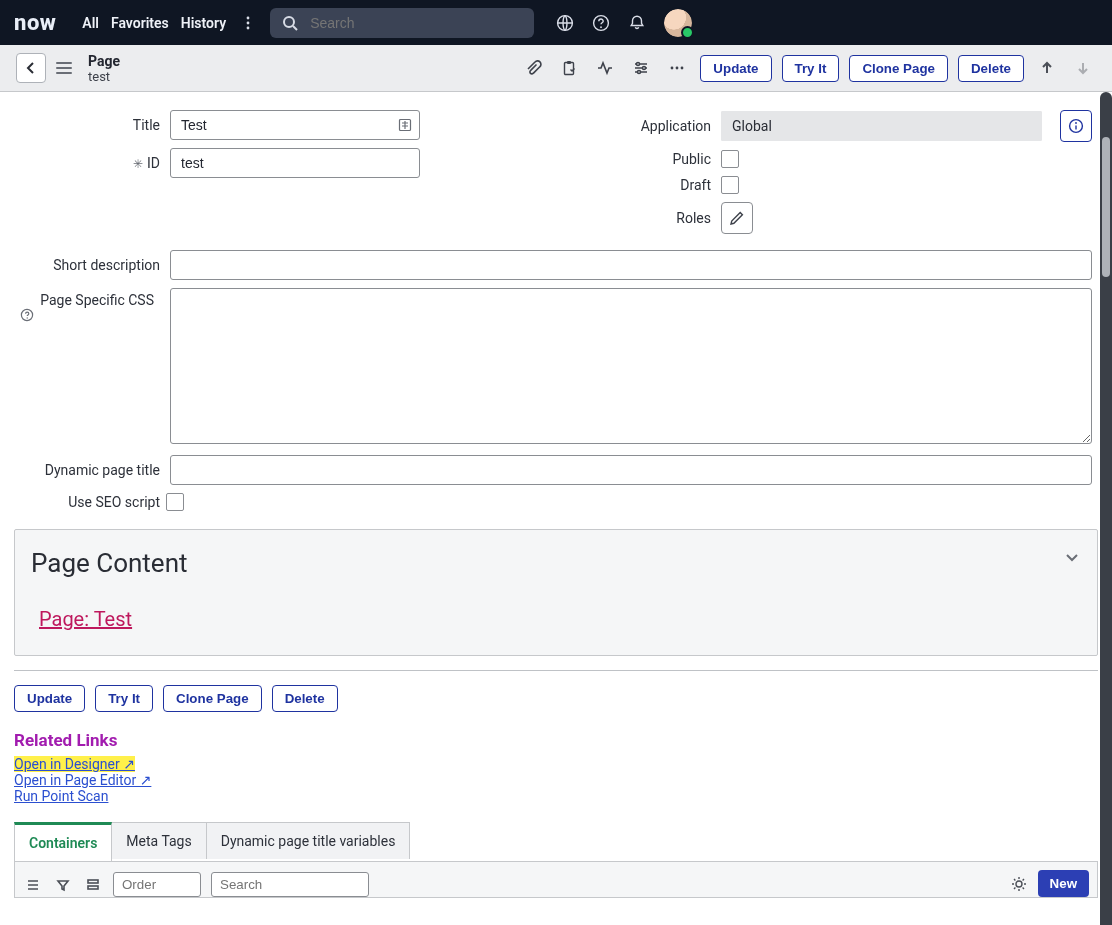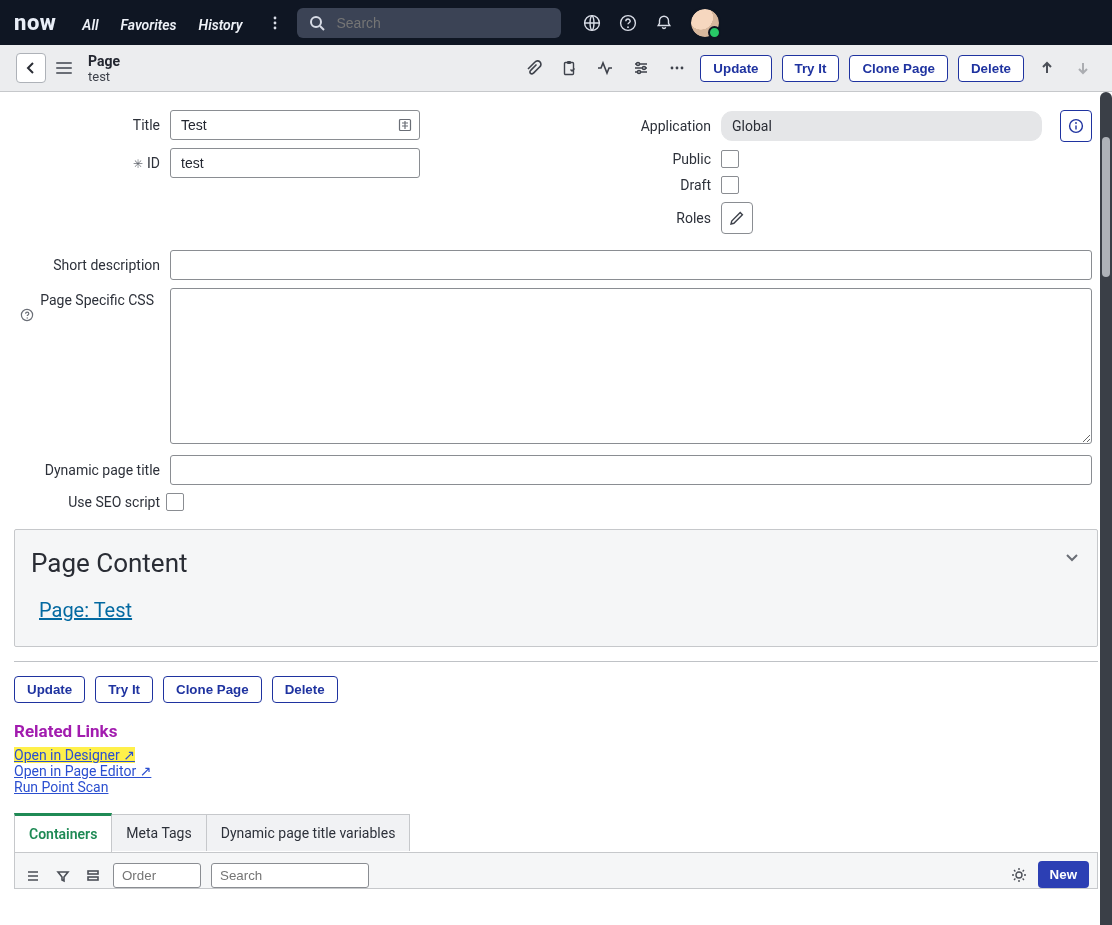--- a/index.html
+++ b/index.html
@@ -25,21 +25,21 @@
   }
   html,body{margin:0;padding:0;height:100%;}
   body{
     font-family: -apple-system, BlinkMacSystemFont, "Segoe UI", Roboto, Helvetica, Arial, sans-serif;
     font-size:14px;color:var(--text);background:var(--subbar-bg);
     width:1112px;height:925px;overflow:hidden;position:relative;
   }
   
   .topbar{height:45px;background:var(--topbar-bg);color:var(--topbar-fg);display:flex;align-items:center;padding:0 14px;gap:12px;}
   .brand{font-weight:800;font-size:22px;letter-spacing:.5px;color:#e9eef7;margin-right:14px;text-transform:lowercase;}
-  .nav{display:flex;gap:22px;align-items:flex-end;font-style:italic;}
+  .nav{display:flex;gap:12px;align-items:center;}
   .nav a{color:#eef1f7;text-decoration:none;font-weight:600;}
   .nav .kebab{width:20px;height:20px;display:inline-flex;align-items:center;justify-content:center;border-radius:4px;}
   .pill{margin-left:auto; margin-right:14px; display:flex;align-items:center;gap:10px;border:1px solid #a9b1c2;border-radius:22px;padding:4px 14px;background:transparent;}
   .pill .lines{width:14px;height:12px;position:relative;}
   .pill .lines::before,.pill .lines::after,.pill .lines span{content:"";position:absolute;left:0;right:0;height:2px;background:#c9cfdc;}
   .pill .lines::before{top:0}
   .pill .lines span{top:5px}
   .pill .lines::after{bottom:0}
   .pill .title{font-weight:700;font-size:15px;color:#fff}
   .star{color:#c9cfdc;font-size:16px;}
@@ -68,48 +68,48 @@
   .content-scroll{position:absolute;left:14px;right:14px;top:0;bottom:0;overflow:auto;background:var(--page-bg);} 
   .form{padding:10px 6px 0 6px}
   .cols{display:flex;gap:30px}
   .col{flex:1}
   .field{display:flex;align-items:center;gap:10px;margin:8px 0}
   .label{width:140px;text-align:right;color:#2d313a}
   .req::before{content:"✳";color:#6a6e76;margin-right:4px;font-size:12px}
   .input{position:relative;flex:1}
   .input input{width:100%;box-sizing:border-box;border:1px solid var(--border-strong);border-radius:3px;padding:6px 30px 6px 10px;font-size:14px;background:#fff;color:#232630}
   .input .suffix{position:absolute;right:8px;top:50%;transform:translateY(-50%);color:#6a6e76}
-  .readonly{background:var(--badge-bg);border:1px solid var(--badge-bg);border-radius:11px;padding:6px 10px;color:#2a2d35;flex:1}
+  .readonly{background:var(--badge-bg);border:1px solid var(--badge-bg);border-radius:1px;padding:6px 10px;color:#2a2d35;flex:1}
   .info-btn{width:30px;height:30px;border:1px solid var(--accent);border-radius:4px;display:inline-flex;align-items:center;justify-content:center;color:var(--accent);margin-left:8px}
   .chk{width:16px;height:16px;border:1px solid var(--border-strong);border-radius:2px;background:#fff}
   .pencil{width:30px;height:30px;border:1px solid var(--border-strong);border-radius:4px;display:inline-flex;align-items:center;justify-content:center;color:#3e424b}
 
   .wide .label{width:140px}
   .wide .input{flex:1}
   textarea.big{width:100%;min-height:156px;border:1px solid var(--border-strong);border-radius:3px;resize:vertical;padding:8px;box-sizing:border-box;font-family:inherit;font-size:14px}
   .help{color:#6a6e76;margin-left:6px}
 
   .seo{display:flex;align-items:center;gap:6px;margin:8px 0 18px 0}
   .seo .label{width:140px;text-align:right}
 
   
   .pc{margin-top:18px;background:var(--pc-bg);border:1px solid var(--border);border-radius:2px;padding:18px 16px}
   .pc h2{margin:0 0 16px 0;font-size:26px;font-weight:400;color:#2a2d35}
   .pc .chev{float:right;color:#6a6e76}
-  .pc-link{color:#0369a1;font-size:20px;margin:4px 0 6px 8px;display:inline-block}
+  .pc-link{color:#be185d;font-size:20px;margin:13px 0 6px 8px;display:inline-block}
 
   .divider{height:1px;background:#bfc2c6;margin:14px 0}
   .btn-row{display:flex;gap:10px;margin-top:8px}
 
   .rl h3{margin:18px 0 6px 0;font-size:17px;color:#a21caf;font-weight:700}
   .rl a{display:inline-block;color:var(--link);text-decoration:underline}
   .hl{background:var(--hl)}
 
   
-  .tabs{display:flex;align-items:center;border-bottom:1px solid var(--border);margin-top:18px}
+  .tabs{display:flex;align-items:flex-start;border-bottom:1px solid var(--border);margin-top:18px}
   .tab{padding:10px 14px;border:1px solid var(--border);border-bottom:0;margin-right:0;background:#f1f2f4;color:#2d313a;cursor:pointer;font-size:14px}
   .tab + .tab{border-left:0}
   .tab.active{background:#fff;color:var(--green);font-weight:600;border-top:3px solid var(--green);}
 
   
   .list-toolbar{display:flex;align-items:flex-end;gap:10px;padding:8px 8px 0 8px;background:var(--pc-bg);border:1px solid var(--border);border-top:0}
   .tiny-ic{width:20px;height:20px;display:inline-flex;align-items:center;justify-content:center;color:#4b4f57}
   .tiny-input{border:1px solid var(--border-strong);border-radius:3px;padding:4px 8px;background:#fff}
   .primary{background:var(--btn-blue);color:#fff;border:0;border-radius:4px;padding:6px 12px;font-weight:700}
 

